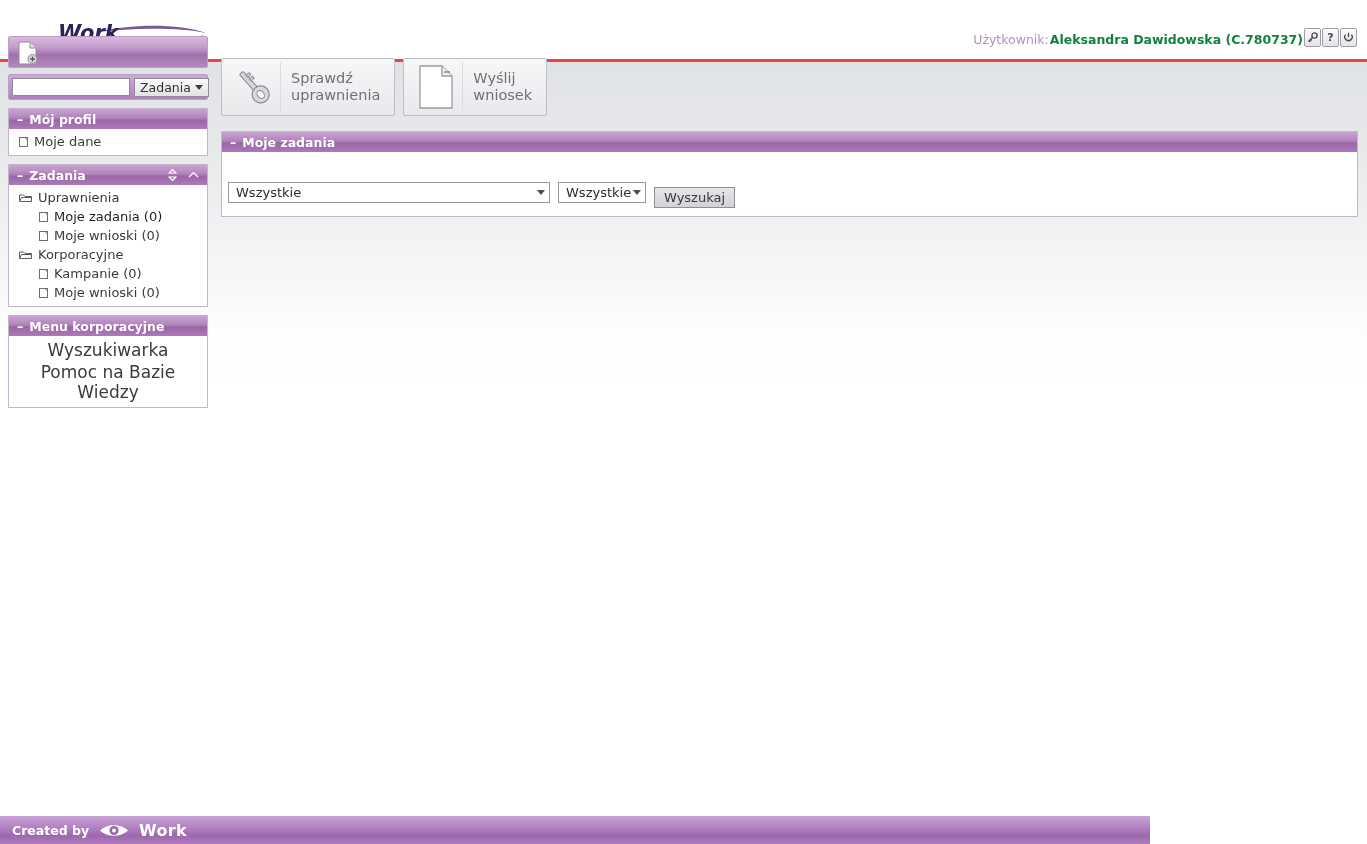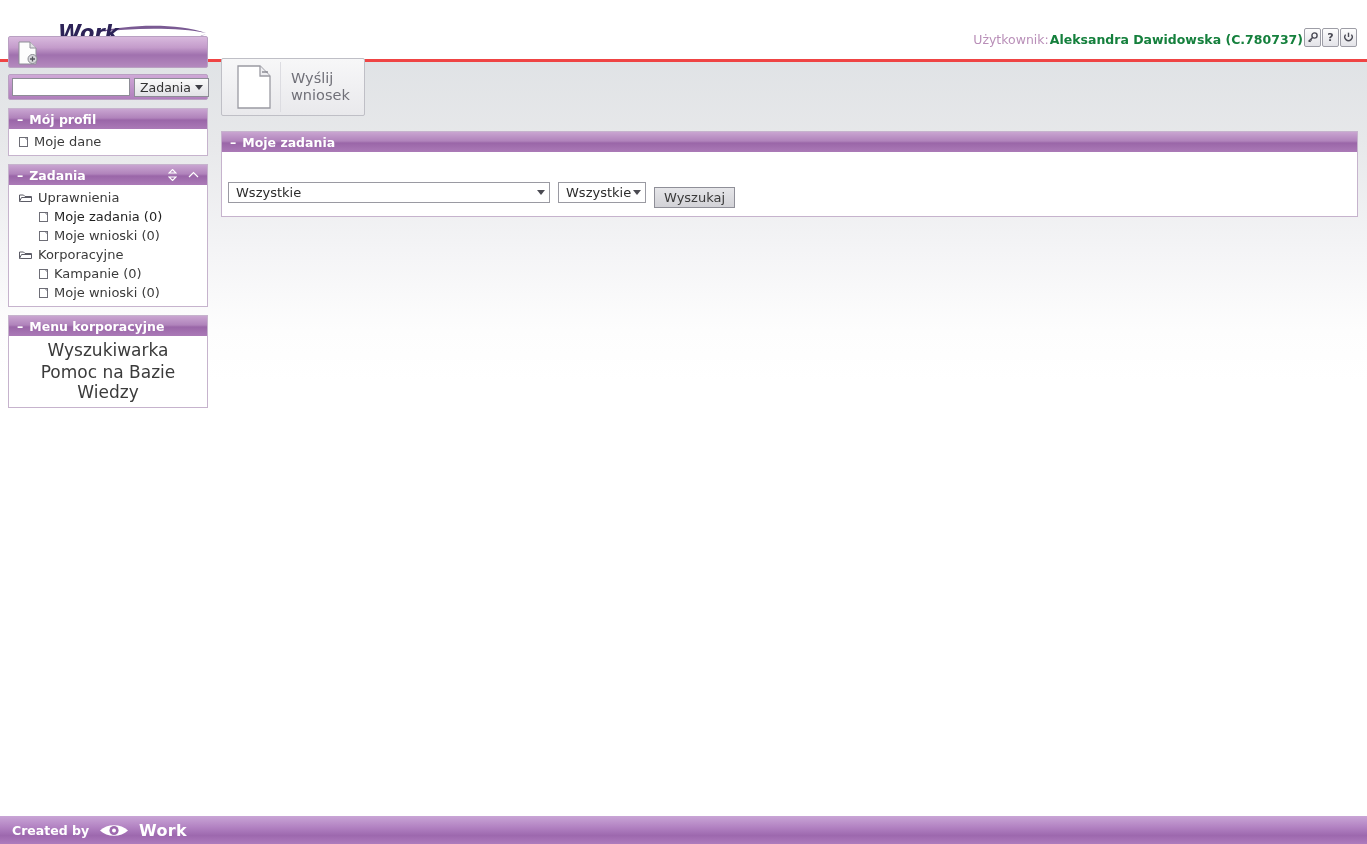--- a/index.html
+++ b/index.html
@@ -183,21 +183,21 @@
     font-size:13px;color:#3a3a3a;
     padding:0 9px;
     display:flex;align-items:center;
     box-sizing:border-box;
     cursor:pointer;
     margin-top:28px;
   }
 
   
   #footer{
-    position:absolute;left:0;bottom:0;width:1367px;height:28px;
+    position:absolute;left:0;bottom:0;width:1150px;height:28px;
     background:linear-gradient(#c9a5d6 0%,#b282c2 40%,#9d68ae 70%,#ae7cbd 100%);
     display:flex;align-items:center;
     padding-left:12px;gap:10px;
     color:#ffffff;
     box-sizing:border-box;
   }
   #createdby{font-size:12.5px;font-weight:bold;}
   #horusname{font-size:16px;font-weight:bold;letter-spacing:.3px;}
 </style>
 </head>
@@ -346,20 +346,35 @@
       <div class="centerlink">Wyszukiwarka</div>
       <div class="centerlink">Pomoc na Bazie Wiedzy</div>
     </div>
   </div>
 
 </div>
 
 <div id="actions">
   <div class="action">
     <span class="action-icon">
+      <svg width="42" height="42" viewBox="0 0 42 42">
+        <g transform="rotate(-42 21 21)">
+          <rect x="18.5" y="2" width="5" height="21" rx="1.5" fill="#d4d4d9" stroke="#8e8e97" stroke-width="1.1"></rect>
+          <rect x="23" y="7" width="4" height="2.6" fill="#d4d4d9" stroke="#8e8e97" stroke-width="1"></rect>
+          <rect x="23" y="12" width="4" height="2.6" fill="#d4d4d9" stroke="#8e8e97" stroke-width="1"></rect>
+          <circle cx="21" cy="31" r="8.5" fill="#d9d9de" stroke="#8e8e97" stroke-width="1.2"></circle>
+          <ellipse cx="21" cy="31" rx="3.2" ry="4.4" fill="#ffffff" stroke="#8e8e97" stroke-width="1.1"></ellipse>
+        </g>
+      </svg>
+    </span>
+    <span class="action-label">Sprawdź
+uprawnienia</span>
+  </div>
+  <div class="action">
+    <span class="action-icon">
       <svg width="36" height="44" viewBox="0 0 36 44">
         <path d="M2 1 H24 L34 11 V43 H2 Z" fill="#ffffff" stroke="#9a9aa2" stroke-width="1.3"></path>
         <path d="M24 1 V11 H34" fill="#eeeef1" stroke="#9a9aa2" stroke-width="1.3"></path>
         <line x1="26" y1="7" x2="32" y2="7" stroke="#7f7f88" stroke-width="1.3"></line>
       </svg>
     </span>
     <span class="action-label">Wyślij
 wniosek</span>
   </div>
 </div>

